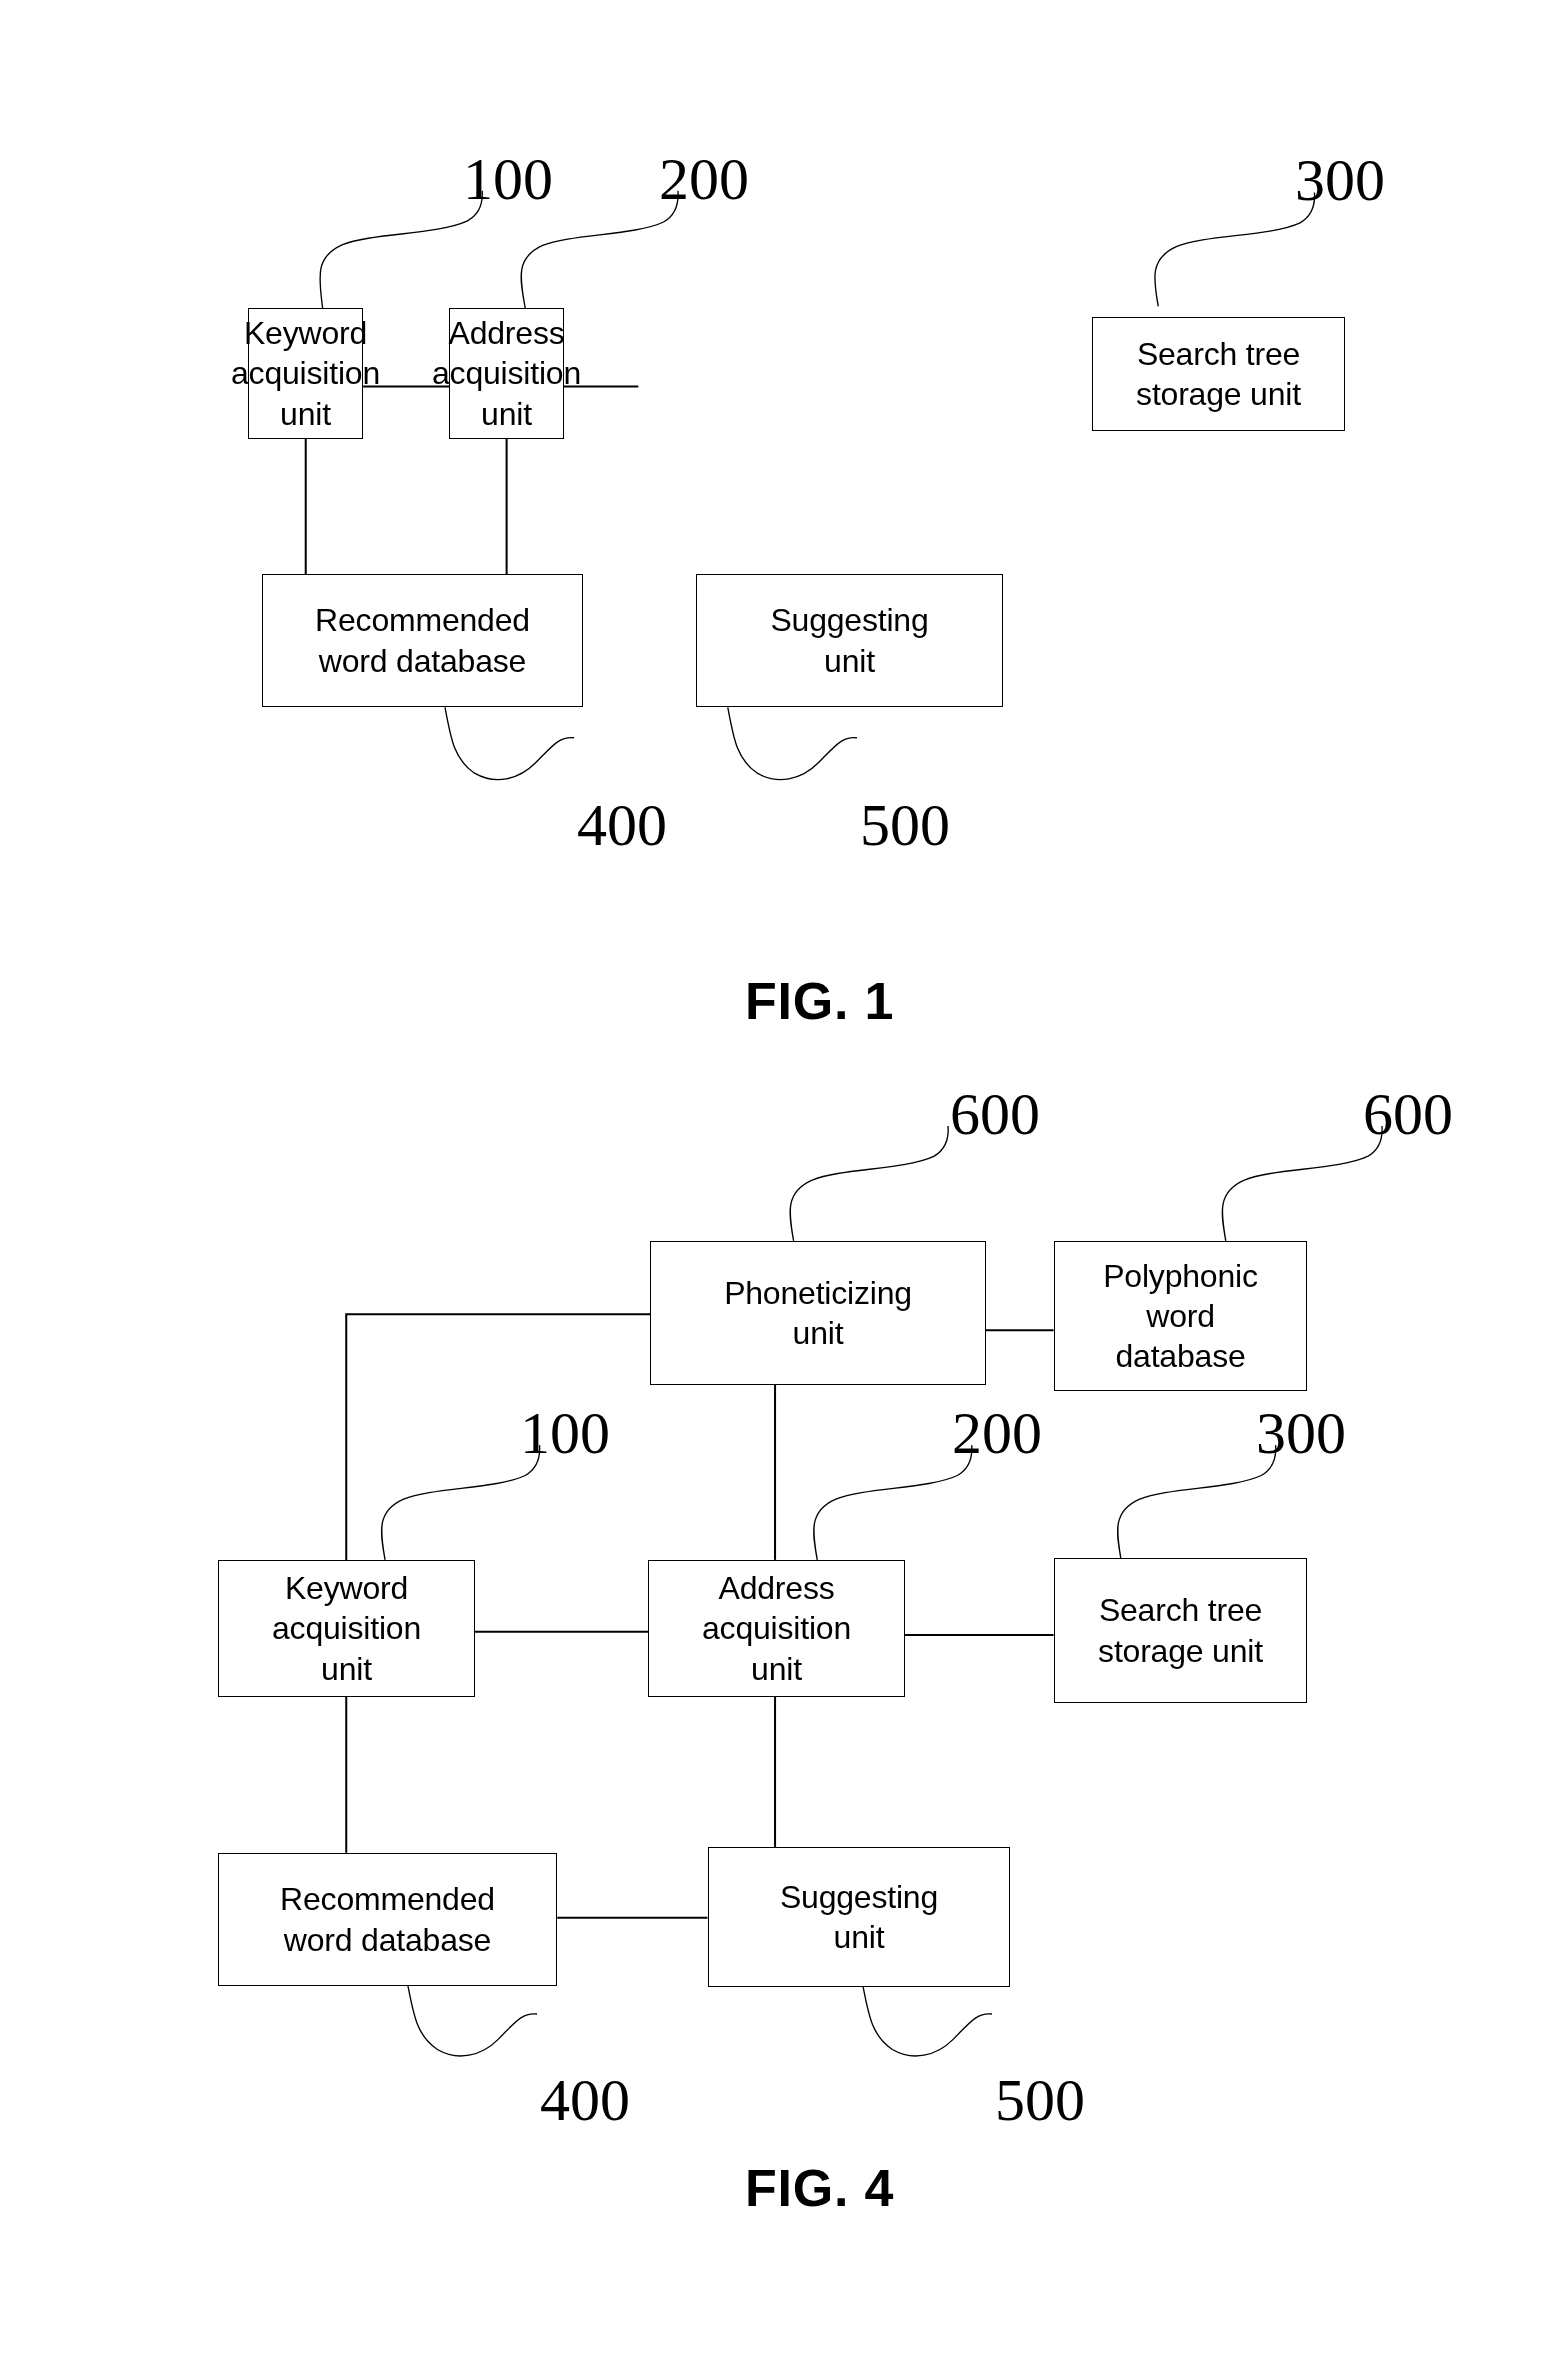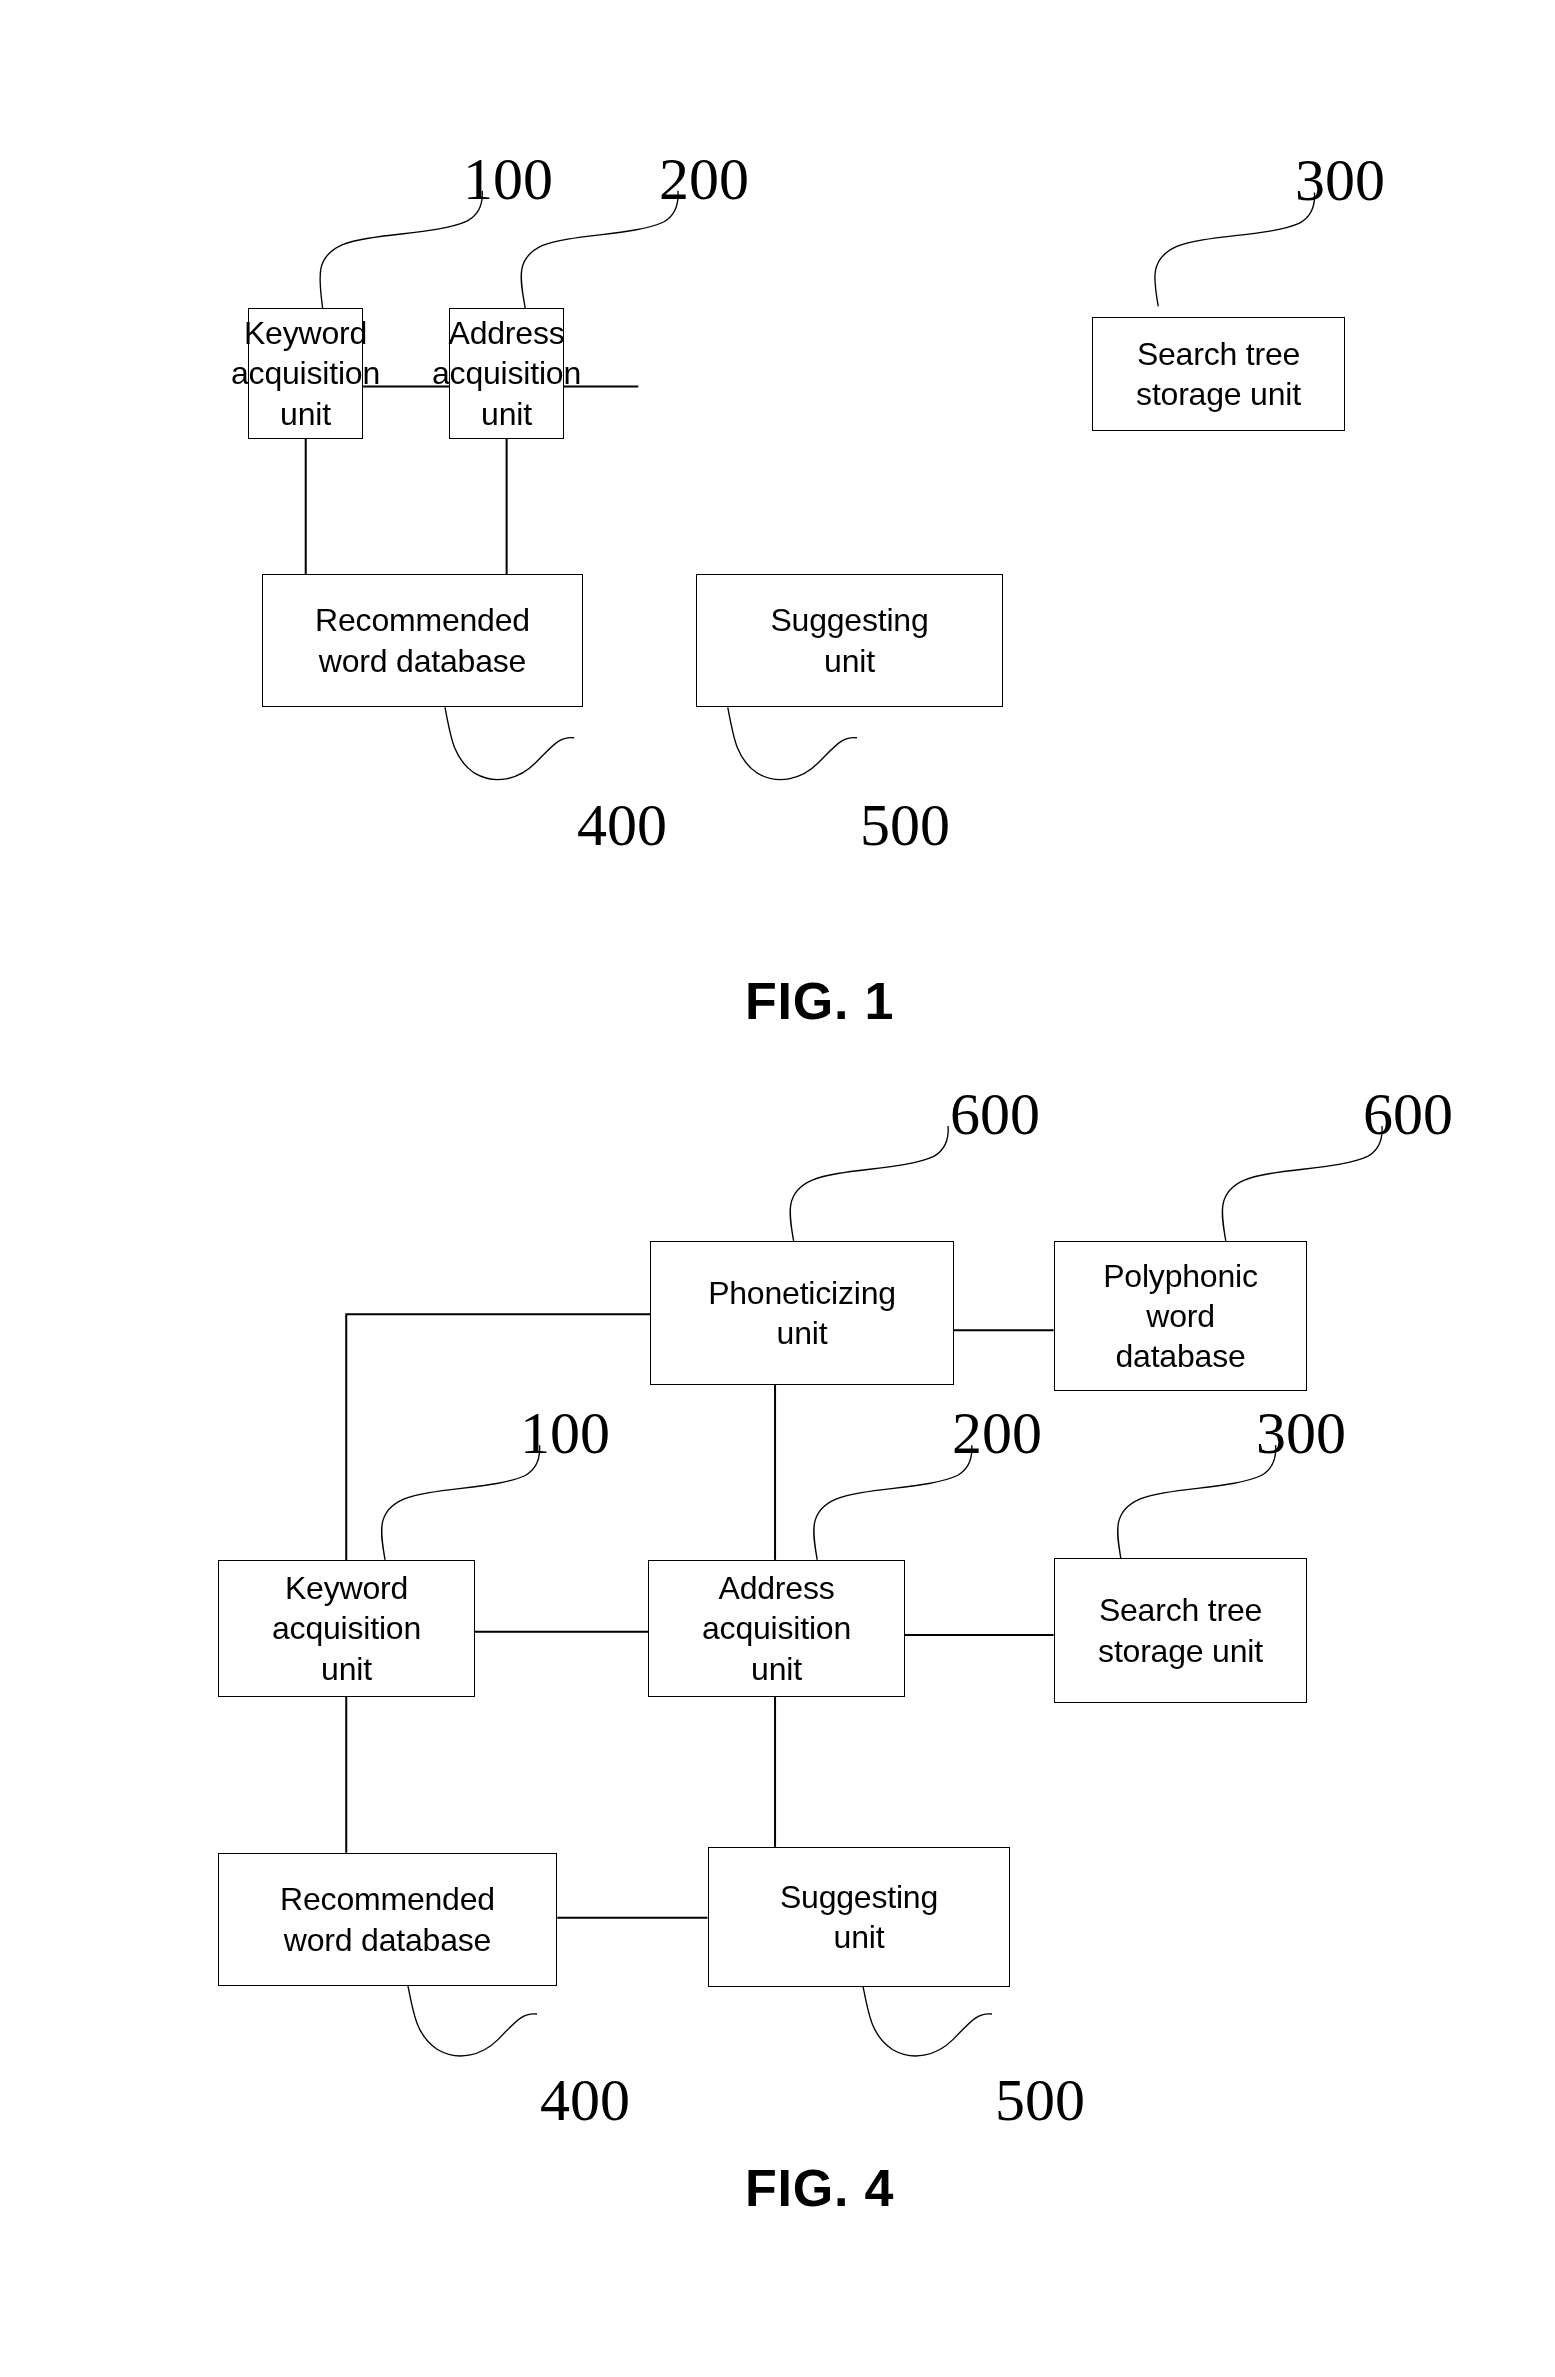--- a/index.html
+++ b/index.html
@@ -138,21 +138,21 @@
   </div>
 
   <div class="refnum" style="left:463px; top:149px;">100</div>
   <div class="refnum" style="left:659px; top:149px;">200</div>
   <div class="refnum" style="left:1295px; top:150px;">300</div>
   <div class="refnum" style="left:577px; top:795px;">400</div>
   <div class="refnum" style="left:860px; top:795px;">500</div>
 
   <div class="figcap" style="left:719px; top:971px;">FIG. 1</div>
 
-  <div class="node" style="left:650px; top:1241px; width:304px; height:144px;">
+  <div class="node" style="left:650px; top:1241px; width:336px; height:144px;">
     <span>
       <span>Phoneticizing</span>
       <span>unit</span>
     </span>
   </div>
 
   <div class="node" style="left:1054px; top:1241px; width:253px; height:150px;">
     <span>
       <span>Polyphonic</span>
       <span>word</span>

